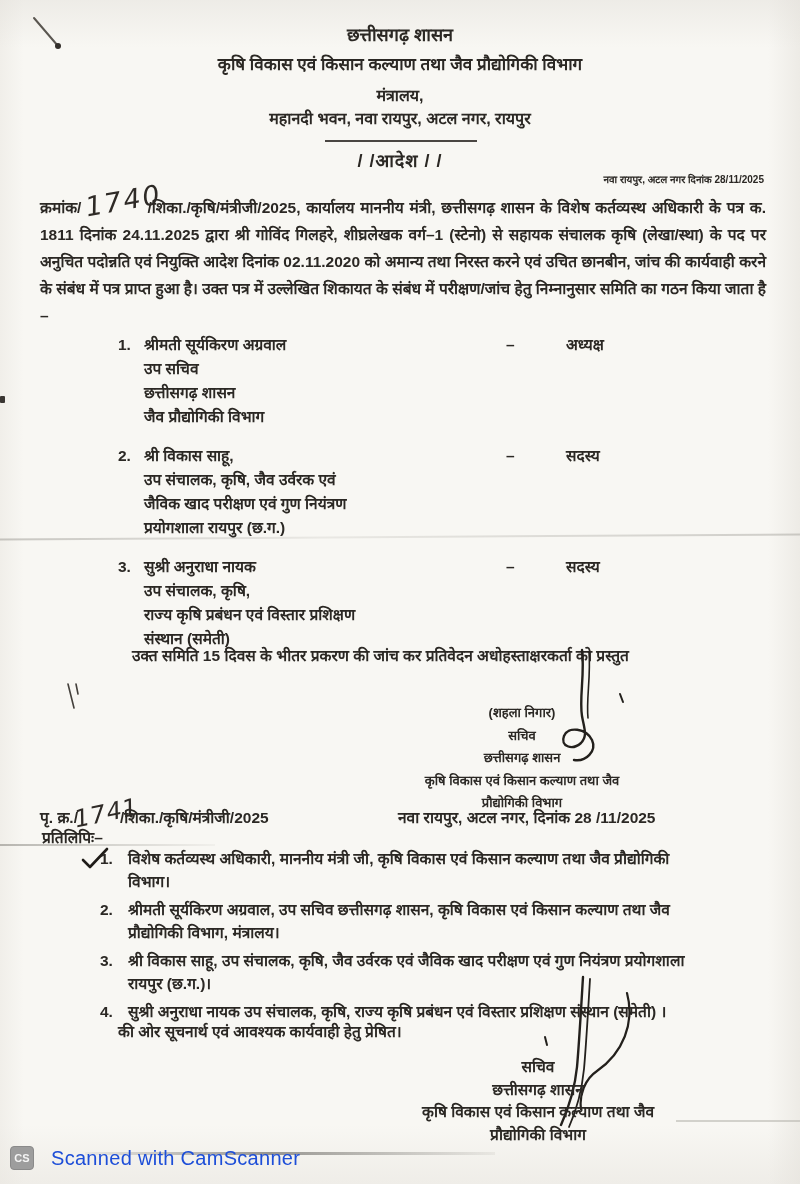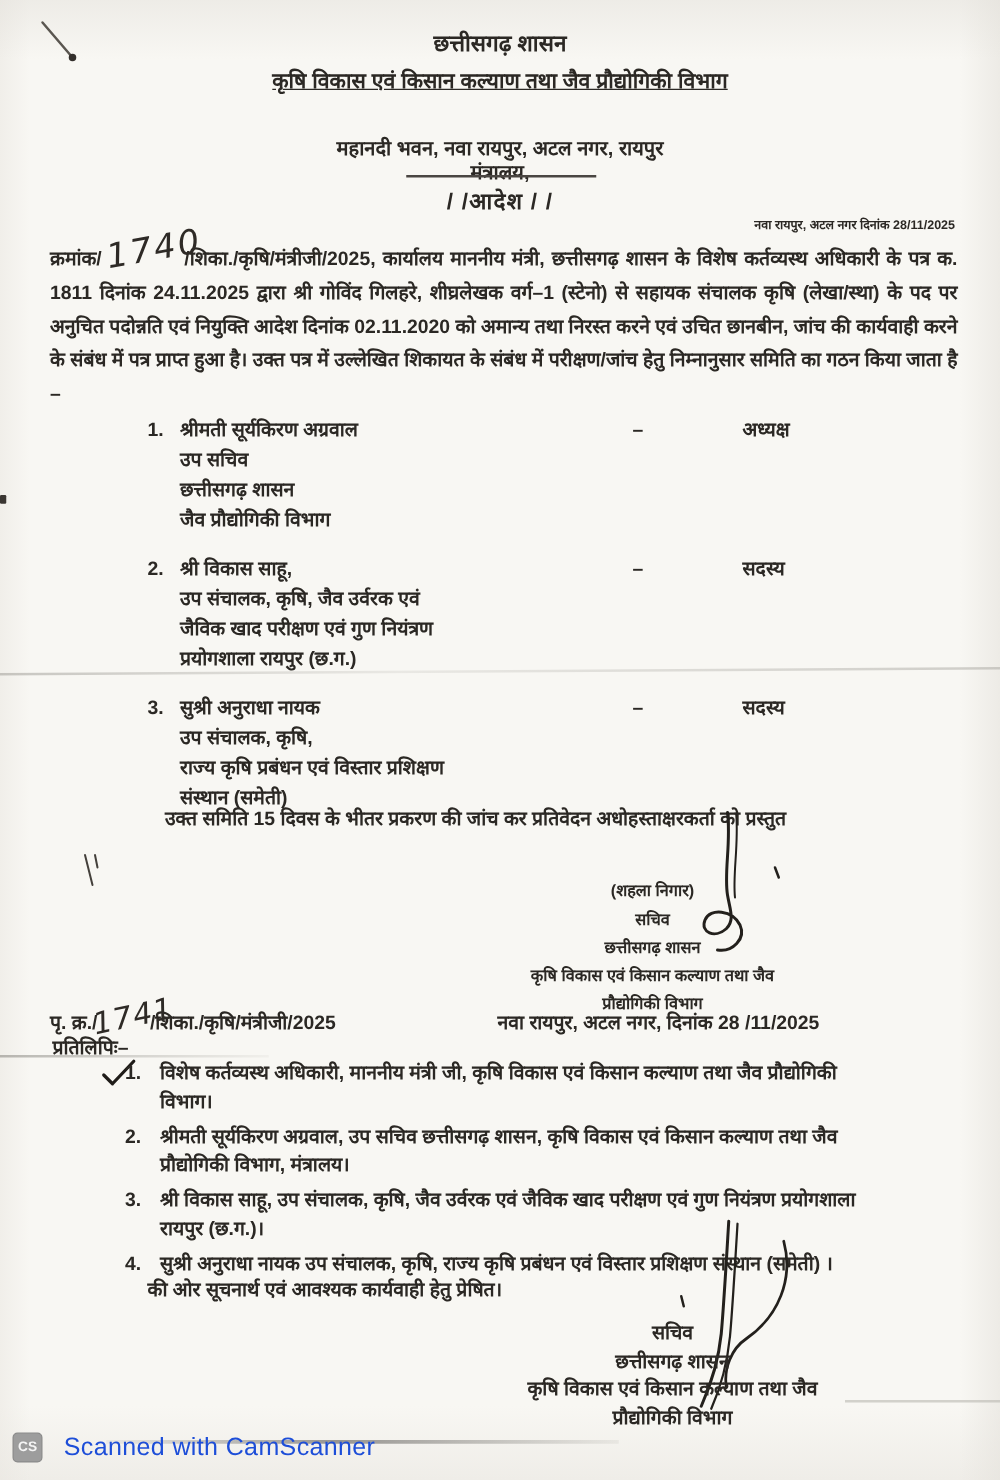--- a/index.html
+++ b/index.html
@@ -13,22 +13,22 @@
     position:absolute;inset:0;
     background:
       linear-gradient(180deg, rgba(225,222,216,.45) 0%, rgba(247,246,242,0) 4%),
       linear-gradient(90deg, rgba(233,230,224,.5) 0%, rgba(247,246,242,0) 3%, rgba(247,246,242,0) 96%, rgba(228,225,219,.55) 100%),
       linear-gradient(0deg, rgba(230,227,221,.5) 0%, rgba(247,246,242,0) 5%),
       #f8f7f3;
   }
   .abs{position:absolute;}
   .center{text-align:center;}
   .hdr1{left:0;width:100%;top:22px;font-size:18px;font-weight:700;}
-  .hdr2{left:0;width:100%;top:52px;font-size:17px;font-weight:700;text-decoration:underline;}
-  .hdr3{left:0;width:100%;top:84px;font-size:16px;font-weight:700;margin-top:42px;}
+  .hdr2{left:0;width:100%;top:52px;font-size:17px;font-weight:700;}
+  .hdr3{left:0;width:100%;top:84px;font-size:16px;font-weight:700;}
   .hdr4{left:0;width:100%;top:107px;font-size:16px;font-weight:700;}
   .hdr-rule{left:325px;top:140px;width:152px;height:0;border-top:2.5px solid #4a4642;}
   .order-title{left:0;width:100%;top:148px;font-size:18px;font-weight:700;letter-spacing:1px;}
   .dateline-top{right:36px;top:172px;font-size:10px;font-weight:700;}
   .bodypara{
     left:40px;top:194px;width:726px;font-size:15.5px;font-weight:600;
     line-height:27px;text-align:justify;
   }
   .hw-slot{display:inline-block;width:66px;position:relative;vertical-align:baseline;}
   .hw-num{
@@ -42,21 +42,21 @@
     position:absolute;left:-4px;top:-24px;
     font-family:"DejaVu Sans",sans-serif;font-style:italic;
     font-size:24px;font-weight:400;color:#2e2a26;
     transform:rotate(-12deg);letter-spacing:1px;white-space:nowrap;
   }
   .committee{left:118px;top:333px;width:570px;font-size:15.5px;font-weight:600;}
   .member{position:relative;margin-bottom:15px;line-height:24px;}
   .m-num{position:absolute;left:0;top:0;}
   .m-lines{margin-left:26px;}
   .m-dash{position:absolute;left:388px;top:0;}
-  .m-role{position:absolute;left:476px;top:0;}
+  .m-role{position:absolute;left:448px;top:0;}
   .closing{left:40px;top:643px;width:726px;font-size:15.5px;font-weight:600;line-height:26px;}
   .closing .ind{text-indent:92px;}
   .sigblock1{left:362px;top:702px;width:320px;font-size:13px;font-weight:700;line-height:22.5px;text-align:center;}
   .endorse-left{left:40px;top:806px;font-size:15.5px;font-weight:700;}
   .endorse-right{left:398px;top:806px;width:368px;font-size:15.5px;font-weight:700;text-align:left;}
   .copies-heading{left:42px;top:826px;font-size:15.5px;font-weight:700;}
   .copies{left:100px;top:848px;width:612px;font-size:15.5px;font-weight:600;line-height:22.5px;}
   .copy-item{display:flex;margin-bottom:6px;}
   .c-num{width:28px;flex:0 0 28px;}
   .c-text{flex:1;}

